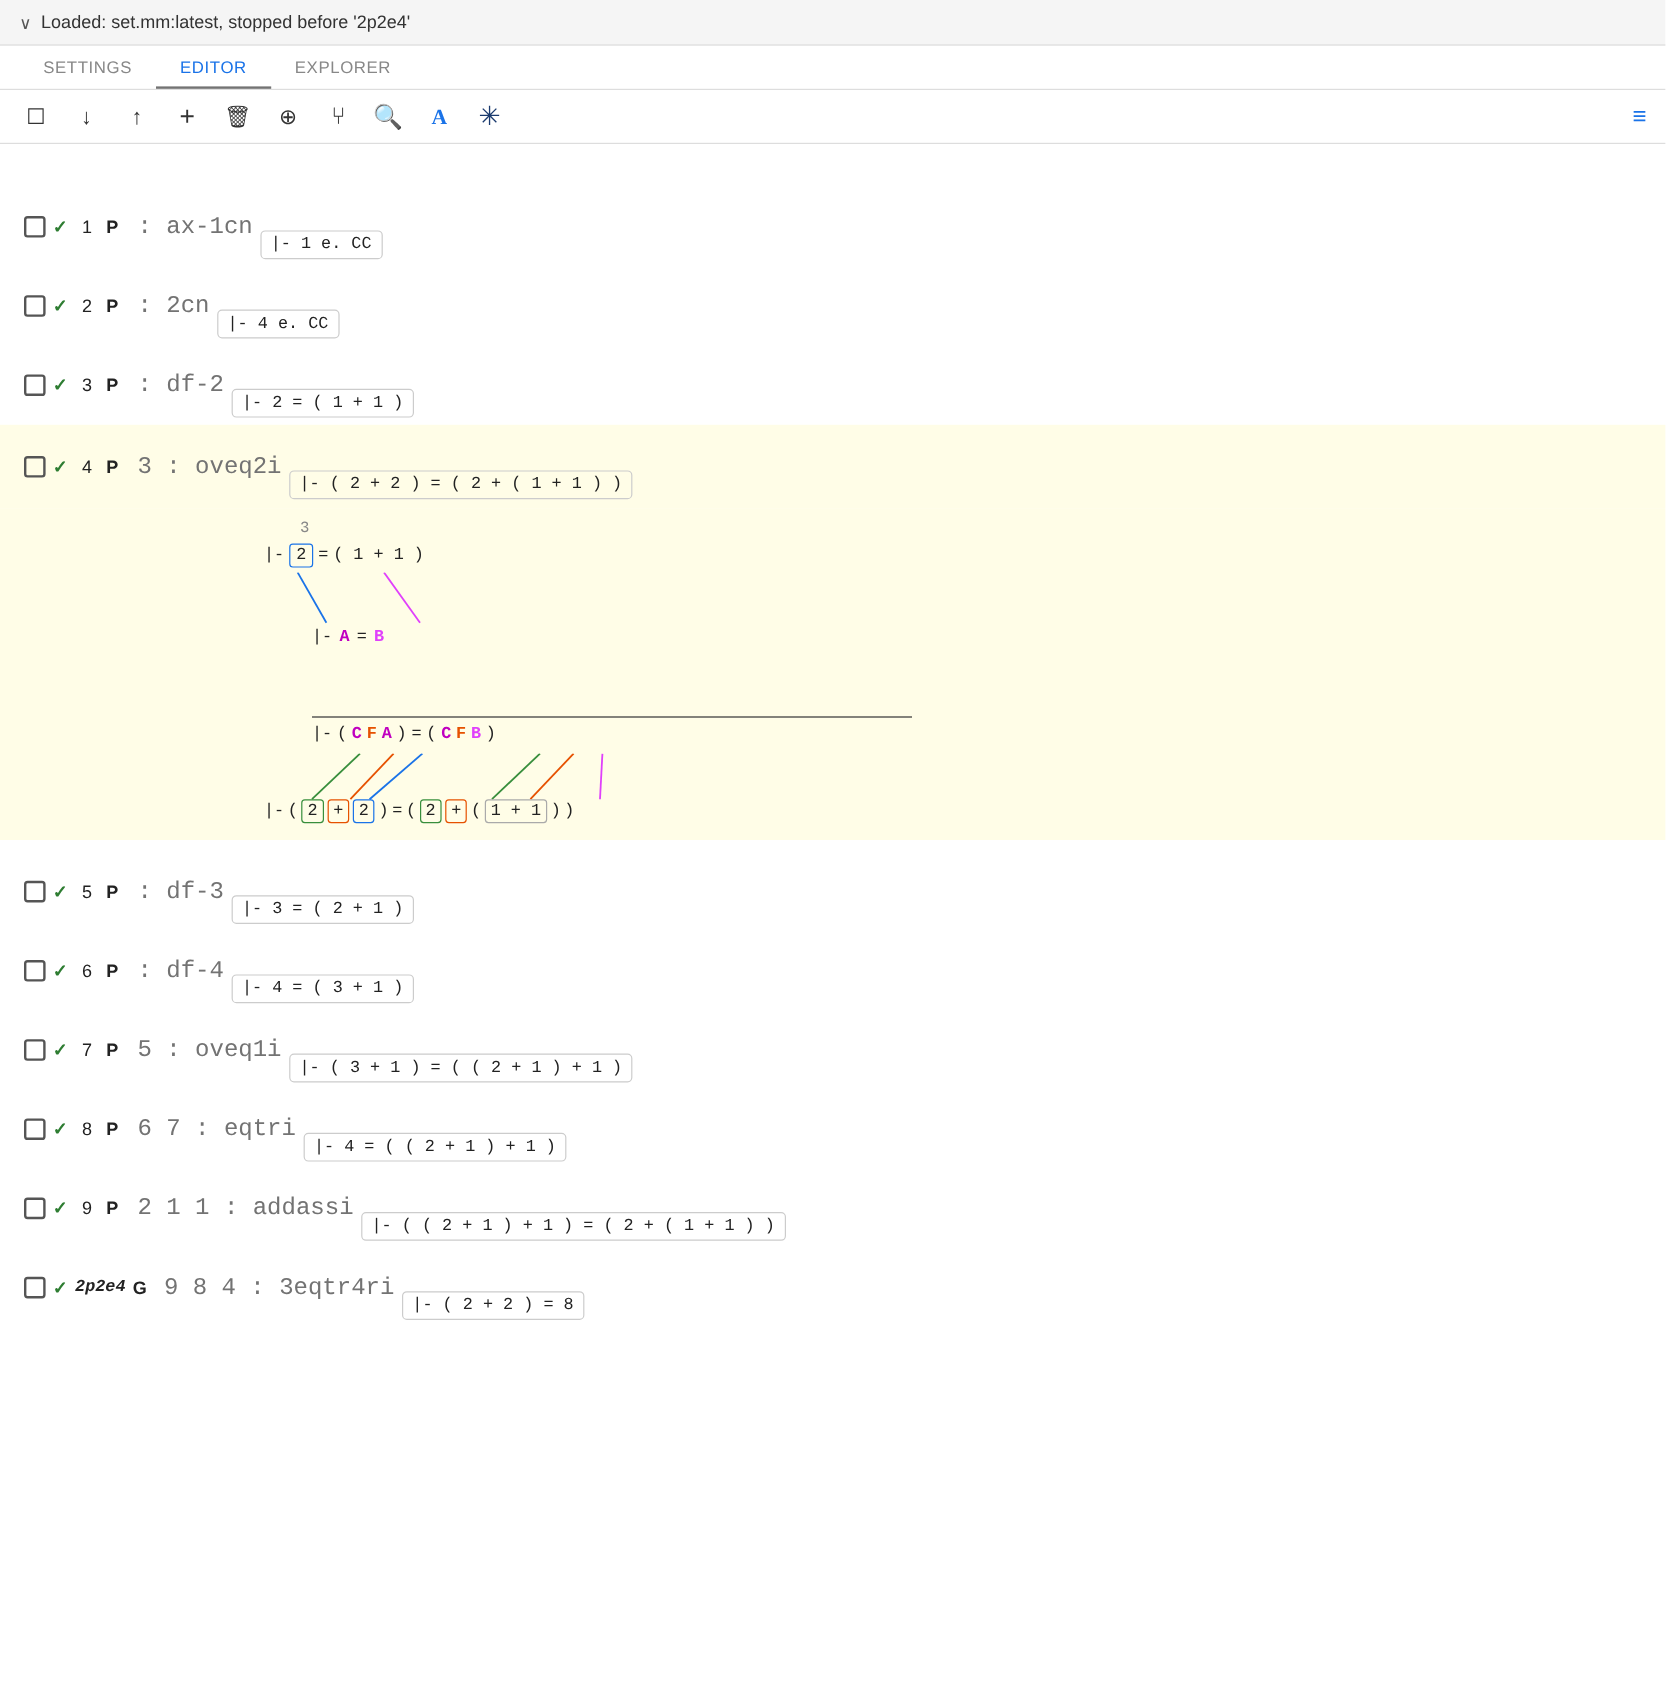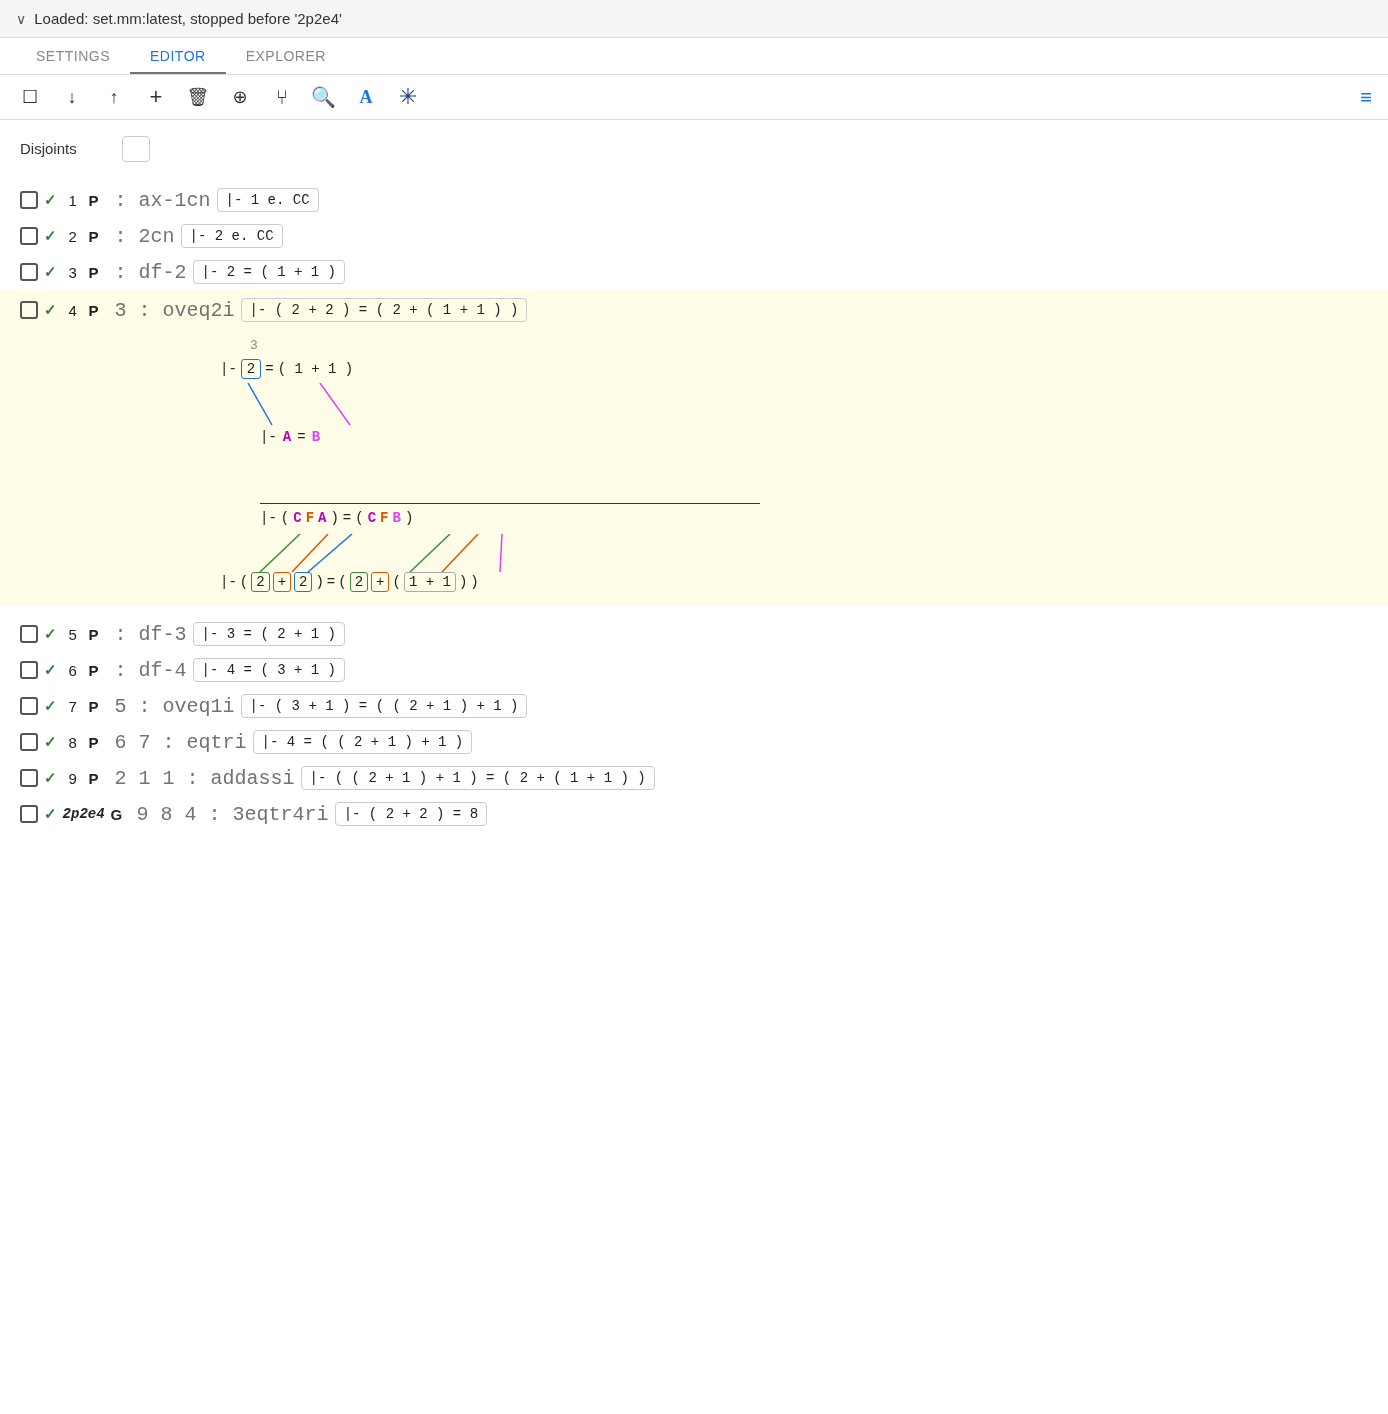--- a/index.html
+++ b/index.html
@@ -159,20 +159,21 @@
       color: #737373;
     }
     .proof-formula {
       font-family: "Courier New", monospace;
       font-size: 14px;
       border: 1px solid #ccc;
       border-radius: 4px;
       padding: 3px 8px;
       background: #fffde7;
       white-space: nowrap;
+      margin-top: 30px;
     }
     .proof-formula.white-bg {
       background: white;
     }
 
     
     .step-label-g {
       font-family: "Courier New", monospace;
       font-size: 14px;
       font-weight: bold;
@@ -212,43 +213,39 @@
   <div class="toolbar-icon blue" style="font-weight:bold; font-size:18px; font-family:serif;">A</div>
   <div class="toolbar-icon network" style="font-size:22px;">✳</div>
   <div class="toolbar-separator"></div>
   <div class="toolbar-hamburger">≡</div>
 </div>
 
 <div class="main-content">
 
 
 
-  <div class="field-row">
-    <span class="field-label">Disjoints</span>
-    <div class="field-empty-box"></div>
-  </div>
 
   <div class="steps-container">
 
     <div class="step-row">
       <div class="step-checkbox"></div>
       <span class="step-check">✓</span>
       <span class="step-number">1</span>
       <span class="step-type">P</span>
       <span class="step-ref mono">: ax-1cn</span>
       <span class="proof-formula white-bg">|- 1 e. CC</span>
     </div>
 
     <div class="step-row">
       <div class="step-checkbox"></div>
       <span class="step-check">✓</span>
       <span class="step-number">2</span>
       <span class="step-type">P</span>
       <span class="step-ref mono">: 2cn</span>
-      <span class="proof-formula white-bg">|- 2 e. CC</span>
+      <span class="proof-formula white-bg">|- 4 e. CC</span>
     </div>
 
     <div class="step-row">
       <div class="step-checkbox"></div>
       <span class="step-check">✓</span>
       <span class="step-number">3</span>
       <span class="step-type">P</span>
       <span class="step-ref mono">: df-2</span>
       <span class="proof-formula white-bg">|- 2 = ( 1 + 1 )</span>
     </div>

